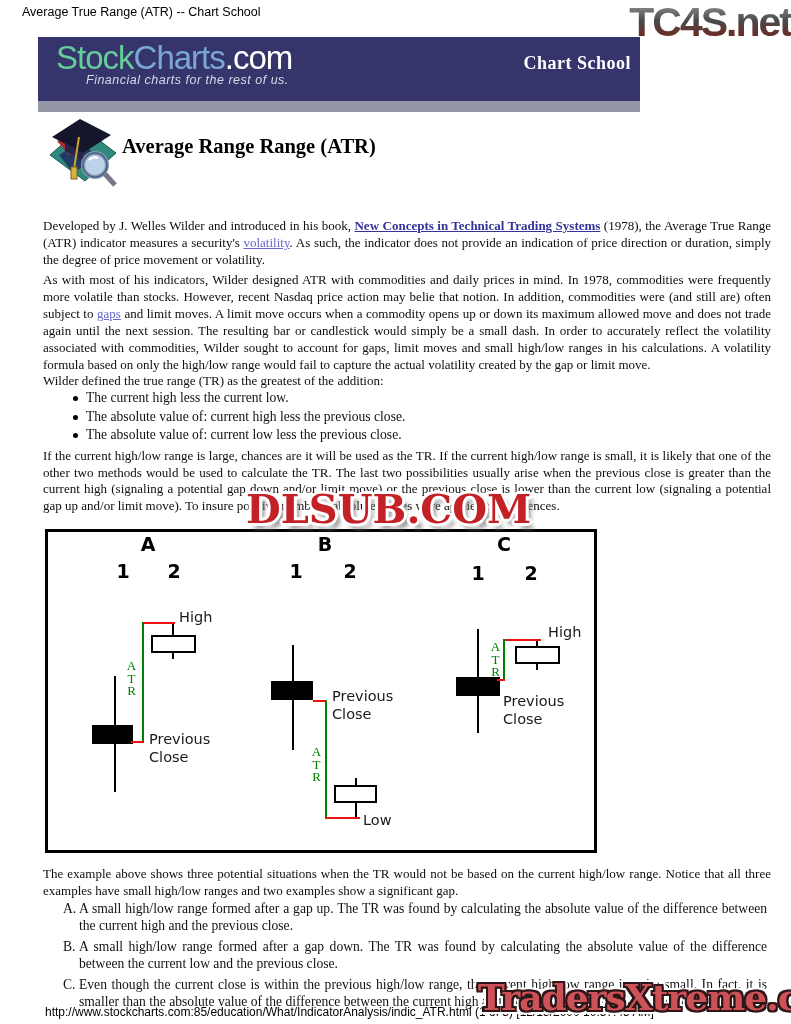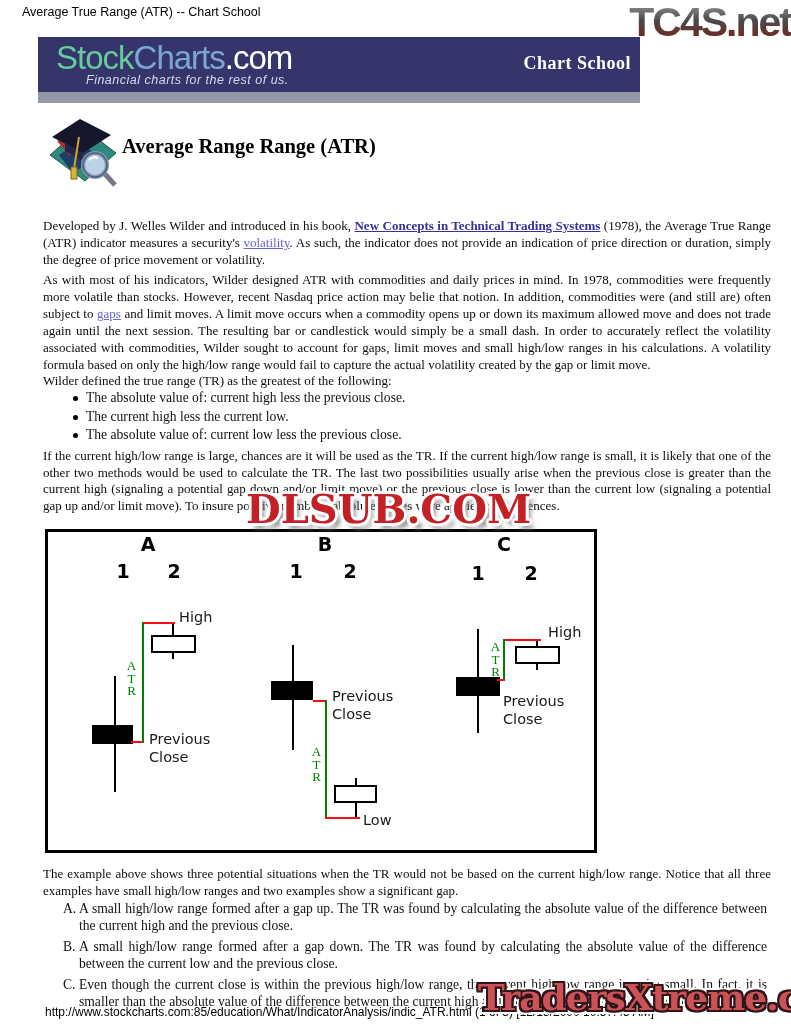--- a/index.html
+++ b/index.html
@@ -39,21 +39,21 @@
     color:#cd5257; letter-spacing:-1px;
     text-shadow:
       -2px -2px 0 #2e1518, 2px -2px 0 #2e1518, -2px 2px 0 #2e1518, 2px 2px 0 #2e1518,
       0 -2px 0 #2e1518, 0 2px 0 #2e1518, -2px 0 0 #2e1518, 2px 0 0 #2e1518,
       -4px -4px 0 #fff, 4px -4px 0 #fff, -4px 4px 0 #fff, 4px 4px 0 #fff;
     z-index:30;
   }
 
   
   .banner { position:absolute; left:38px; top:37px; width:602px; }
-  .banner-navy { position:relative; height:55px; background:#35356b; }
+  .banner-navy { position:relative; height:64px; background:#35356b; }
   .banner-strip { height:11px; background:#9697a6; }
   .logo { position:absolute; left:18px; top:4px; line-height:1; }
   .logo-main { font-family:"Liberation Sans", sans-serif; font-size:33px; font-weight:400; letter-spacing:-1px; }
   .logo-stock { color:#66cc99; }
   .logo-charts { color:#7aa7d6; }
   .logo-tld { color:#ffffff; }
   .logo-tagline {
     margin:0 0 0 30px; font-family:"Liberation Sans", sans-serif; font-style:italic;
     font-size:12.5px; color:#d9d9ea; letter-spacing:0.5px;
   }
@@ -146,30 +146,30 @@
     <path d="M44 49 q4 -4 9 -2" stroke="#ffffff" stroke-width="2.5" fill="none" opacity="0.85"></path>
     <line x1="60" y1="63" x2="70" y2="74" stroke="#777788" stroke-width="5"></line>
   </svg>
 
   <div class="article-title">Average Range Range (ATR)</div>
 
   <div class="para p1"><span>Developed by J. Welles Wilder and introduced in his book, </span><a class="booklink">New Concepts in Technical Trading Systems</a><span> (1978), the Average True Range (ATR) indicator measures a security's </span><a class="softlink">volatility</a><span>. As such, the indicator does not provide an indication of price direction or duration, simply the degree of price movement or volatility.</span></div>
 
   <div class="para p2"><span>As with most of his indicators, Wilder designed ATR with commodities and daily prices in mind. In 1978, commodities were frequently more volatile than stocks. However, recent Nasdaq price action may belie that notion. In addition, commodities were (and still are) often subject to </span><a class="softlink">gaps</a><span> and limit moves. A limit move occurs when a commodity opens up or down its maximum allowed move and does not trade again until the next session. The resulting bar or candlestick would simply be a small dash. In order to accurately reflect the volatility associated with commodities, Wilder sought to account for gaps, limit moves and small high/low ranges in his calculations. A volatility formula based on only the high/low range would fail to capture the actual volatility created by the gap or limit move.</span></div>
 
-  <div class="para p3">Wilder defined the true range (TR) as the greatest of the following:</div>
+  <div class="para p3">Wilder defined the true range (TR) as the greatest of the addition:</div>
 
   <div class="bullets">
     <div class="bullet-item">
         <span class="bullet-dot"></span>
-        <span>The absolute value of: current high less the previous close.</span>
+        <span>The current high less the current low.</span>
       </div>
     <div class="bullet-item">
         <span class="bullet-dot"></span>
-        <span>The current high less the current low.</span>
+        <span>The absolute value of: current high less the previous close.</span>
       </div>
     <div class="bullet-item">
         <span class="bullet-dot"></span>
         <span>The absolute value of: current low less the previous close.</span>
       </div>
   </div>
 
   <div class="para p4">If the current high/low range is large, chances are it will be used as the TR. If the current high/low range is small, it is likely that one of the other two methods would be used to calculate the TR. The last two possibilities usually arise when the previous close is greater than the current high (signaling a potential gap down and/or limit move) or the previous close is lower than the current low (signaling a potential gap up and/or limit move). To insure positive numbers, absolute values were applied to differences.</div>
 
   <div class="chartbox">

